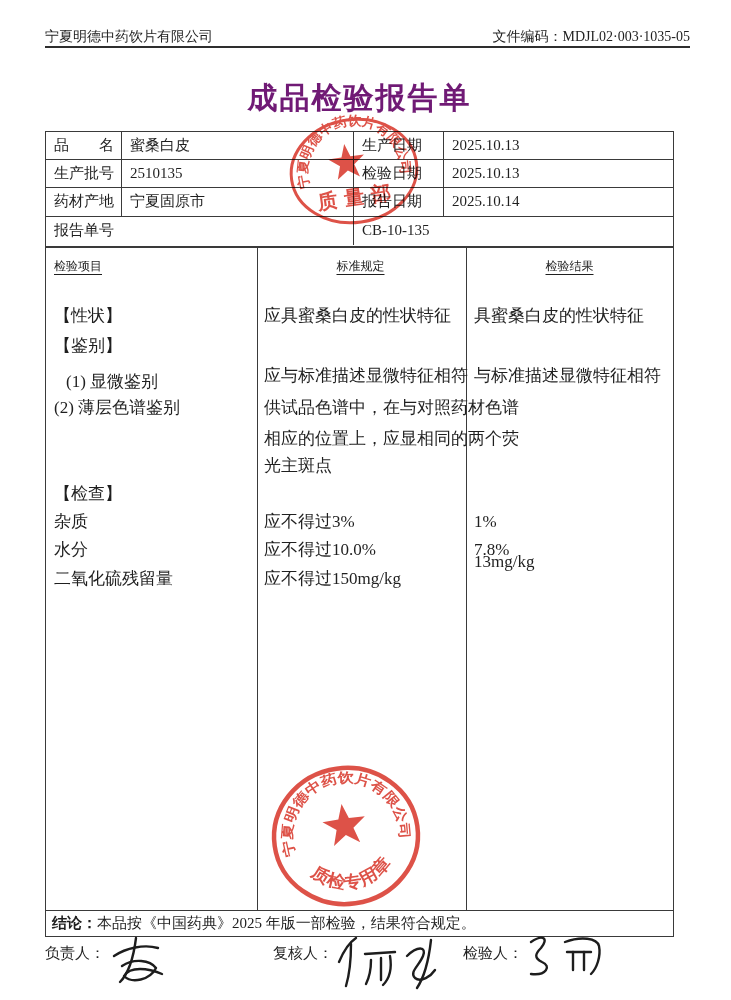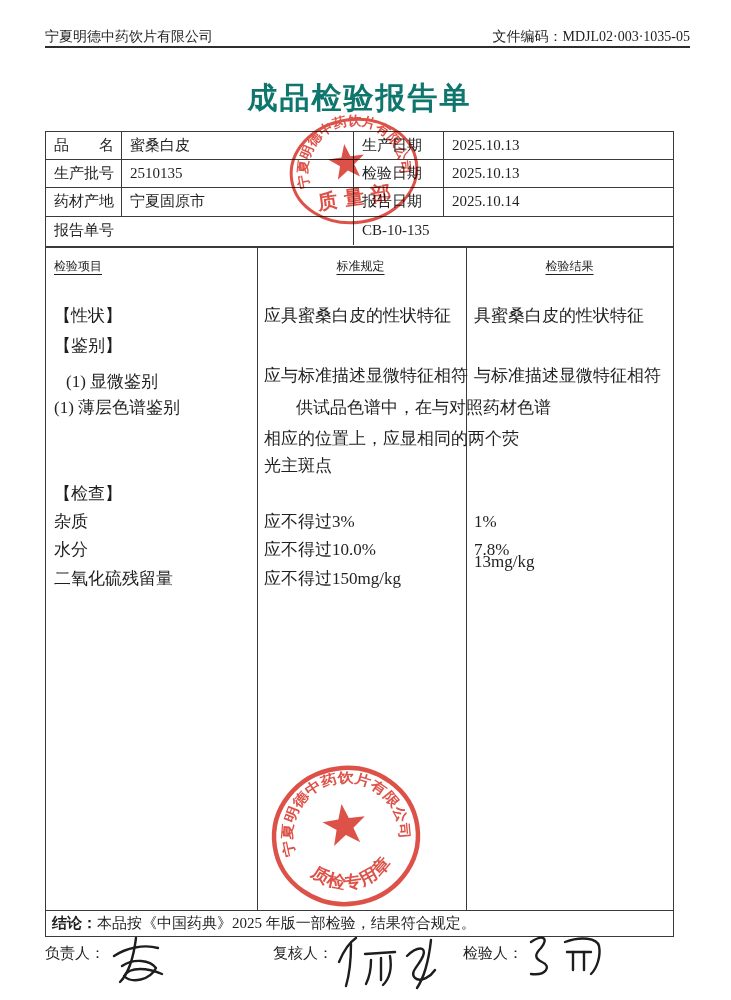--- a/index.html
+++ b/index.html
@@ -11,21 +11,21 @@
   .abs{position:absolute;}
   .nowrap{white-space:nowrap;}
 
   
   .hdr-left{left:45px;top:28px;font-size:14px;}
   .hdr-right{right:41px;top:28px;font-size:14px;}
   .hdr-rule{left:45px;top:46px;width:645px;height:2px;background:#2e2e2e;}
 
   
   .doc-title{left:45px;top:78px;width:629px;text-align:center;
-    font-size:30px;font-weight:bold;letter-spacing:2px;color:#0f766e;}
+    font-size:30px;font-weight:bold;letter-spacing:2px;color:#701a75;}
 
   
   .info-table{left:45px;top:131px;width:629px;height:116px;
     border:1.5px solid #3a3a3a;box-sizing:border-box;
     display:grid;grid-template-columns:76px 232px 90px auto;
     grid-auto-rows:28.2px;font-size:15px;}
   .info-cell{box-sizing:border-box;border-right:1.5px solid #3a3a3a;
     border-bottom:1.5px solid #3a3a3a;padding-left:8px;line-height:27px;
     overflow:hidden;white-space:nowrap;}
   .info-cell.lastcol{border-right:none;}
@@ -101,22 +101,22 @@
   <div class="tl col1" style="top:58px;">【性状】</div>
   <div class="tl col2" style="top:58px;">应具蜜桑白皮的性状特征</div>
   <div class="tl col3" style="top:58px;">具蜜桑白皮的性状特征</div>
 
   <div class="tl col1" style="top:88px;">【鉴别】</div>
 
   <div class="tl col1" style="top:124px;margin-left:12px;">(1) 显微鉴别</div>
   <div class="tl col2" style="top:118px;">应与标准描述显微特征相符</div>
   <div class="tl col3" style="top:118px;">与标准描述显微特征相符</div>
 
-  <div class="tl col1" style="top:150px;">(1) 薄层色谱鉴别</div>
-  <div class="tl col2" style="top:150px;margin-left:32px;">供试品色谱中，在与对照药材色谱</div>
+  <div class="tl col1" style="top:150px;">(2) 薄层色谱鉴别</div>
+  <div class="tl col2" style="top:150px;">供试品色谱中，在与对照药材色谱</div>
 
   <div class="tl col2" style="top:181px;">相应的位置上，应显相同的两个荧</div>
   <div class="tl col2" style="top:208px;">光主斑点</div>
 
   <div class="tl col1" style="top:236px;">【检查】</div>
 
   <div class="tl col1" style="top:264px;">杂质</div>
   <div class="tl col2" style="top:264px;">应不得过3%</div>
   <div class="tl col3" style="top:264px;">1%</div>
 

